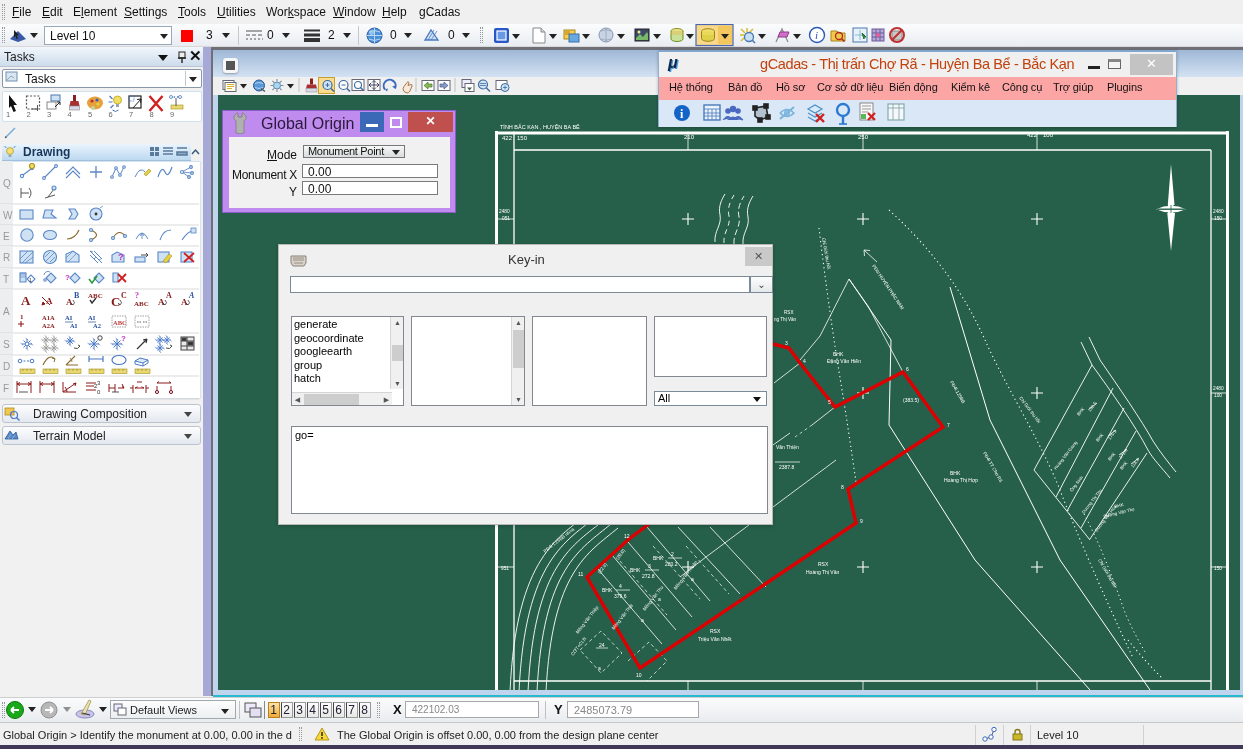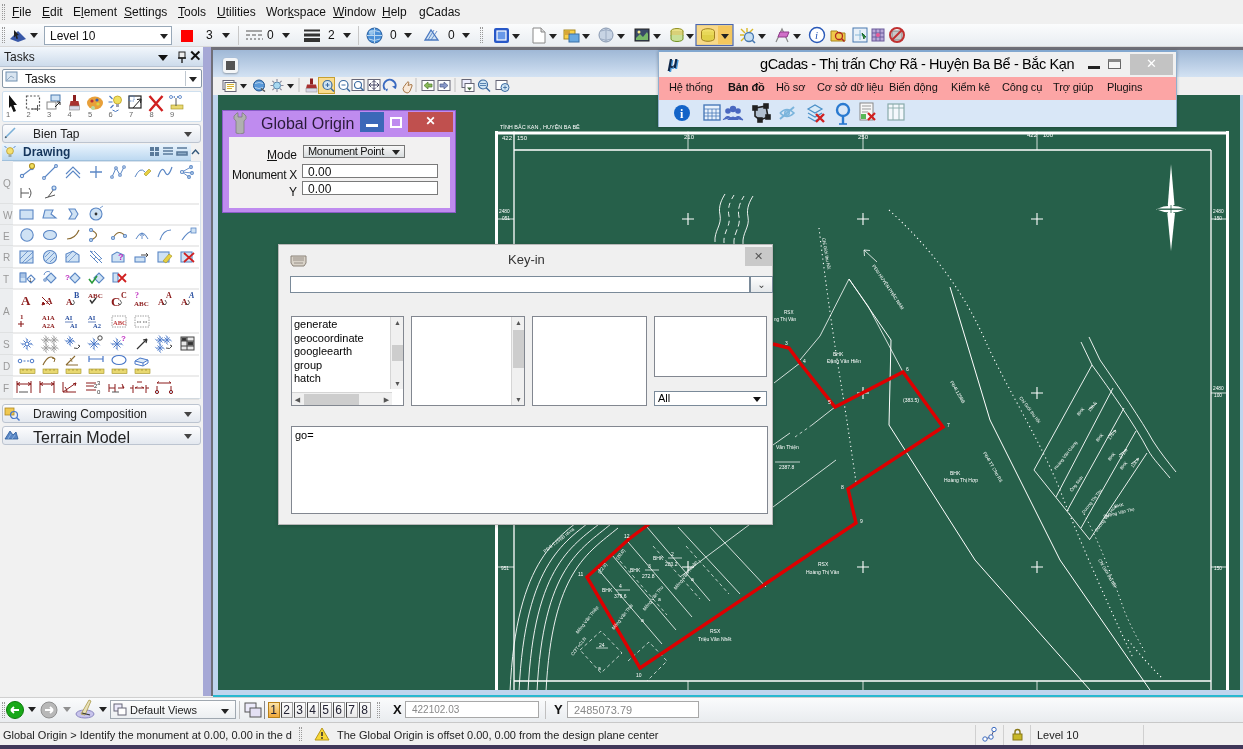--- a/index.html
+++ b/index.html
@@ -157,39 +157,34 @@
     <span class="abs" style="left:189px;top:0px;font-size:15px;font-weight:bold;color:#111;">✕</span>
   </div>
   <div class="abs" style="left:2px;top:22px;width:200px;height:19px;background:#fff;border:1px solid #8898a8;border-radius:2px;">
     <span id="lp-taskico" class="abs" style="left:5px;top:2px;"></span>
     <span class="abs" style="left:22px;top:2px;font-size:12px;color:#111;">Tasks</span>
     <div class="abs" style="right:1px;top:1px;width:15px;height:15px;border-left:1px solid #c0c8d0;">
       <div class="abs" style="left:3px;top:6px;width:0;height:0;border:4px solid transparent;border-top:5px solid #222;"></div>
     </div>
   </div>
   <div class="abs" id="lp-iconrow" style="left:2px;top:44px;width:200px;height:31px;background:#fff;border:1px solid #cfe0ef;border-radius:2px;"></div>
-  <div class="abs" id="lp-bientap" style="left:2px;top:77px;width:199px;height:19px;background:linear-gradient(#fdfdfe,#e3e8ef);border:1px solid #bcc4d0;border-radius:3px;">
-    <span id="lp-bt-ico" class="abs" style="left:3px;top:1px;"></span>
-    <span class="abs" style="left:30px;top:2px;font-size:12px;color:#222;">Bien Tap</span>
-    <div class="abs" style="right:8px;top:7px;width:0;height:0;border:4px solid transparent;border-top:5px solid #444;"></div>
-  </div>
   <div class="abs" id="lp-drawhdr" style="left:2px;top:97px;width:189px;height:17px;background:linear-gradient(#eaf4fd,#bdd9f1);border-bottom:1px solid #9fc0dc;">
     <span id="lp-dh-ico" class="abs" style="left:3px;top:0;"></span>
     <span class="abs" style="left:21px;top:1px;font-size:12px;font-weight:bold;color:#16365c;">Drawing</span>
     <span id="lp-dh-btns" class="abs" style="right:2px;top:2px;"></span>
   </div>
   <div class="abs" id="lp-grid" style="left:2px;top:114px;width:199px;height:238px;background:#fff;border:1px solid #d8e2ec;"></div>
   <div class="abs" id="lp-dc" style="left:2px;top:357px;width:199px;height:19px;background:linear-gradient(#fdfdfe,#e3e8ef);border:1px solid #bcc4d0;border-radius:3px;text-align:right;">
     <span id="lp-dc-ico" class="abs" style="left:4px;top:1px;"></span>
     <span class="abs" style="left:30px;top:2px;font-size:12px;color:#222;">Drawing Composition</span>
     <div class="abs" style="right:8px;top:7px;width:0;height:0;border:4px solid transparent;border-top:5px solid #444;"></div>
   </div>
   <div class="abs" id="lp-tm" style="left:2px;top:379px;width:199px;height:19px;background:linear-gradient(#fdfdfe,#e3e8ef);border:1px solid #bcc4d0;border-radius:3px;">
     <span id="lp-tm-ico" class="abs" style="left:4px;top:1px;"></span>
-    <span class="abs" style="left:30px;top:2px;font-size:16px;color:#222;">Terrain Model</span>
+    <span class="abs" style="left:30px;top:2px;font-size:12px;color:#222;">Terrain Model</span>
     <div class="abs" style="right:8px;top:7px;width:0;height:0;border:4px solid transparent;border-top:5px solid #444;"></div>
   </div>
 <svg width="203" height="649" viewBox="0 0 203 649" style="position:absolute;left:0;top:0;pointer-events:none;">
       <g>
         <rect x="6" y="25" width="11" height="9" fill="#d8e4f0" stroke="#7090b0" stroke-width="1"></rect>
         <path d="M7,33 l4,-4 3,2" stroke="#90a8c0" fill="none"></path>
       </g>
       <g transform="translate(13,57)">
         <path d="M-4,-9 L4,1 L0.5,1 L3,7 L0.5,8 L-2,2 L-4,4 Z" fill="#111"></path>
       </g>
@@ -906,28 +901,28 @@
             <text x="774" y="321">ng Thị Vân</text>
  </g>
 </g>
 </svg>
     </div>
 </div>
 
 <div class="abs" id="gcadas" style="left:658px;top:50px;width:519px;height:77px;background:#f0f0f0;border:1px solid #90aecd;border-top:2px solid #82a7cf;box-shadow:0 1px 3px rgba(0,0,0,0.25);">
   <div class="abs" style="left:0;top:0;width:517px;height:25px;background:#f0f0f0;">
     <span id="gc-logo" class="abs" style="left:9px;top:2px;font-size:16px;font-weight:bold;font-style:italic;color:#10284a;text-shadow:1.3px 1.3px 0 #4898d8;">μ</span>
-    <span class="abs" style="left:101px;top:4px;font-size:14.5px;letter-spacing:-0.38px;color:#000000;white-space:nowrap;">gCadas - Thị trấn Chợ Rã - Huyện Ba Bể - Bắc Kạn</span>
+    <span class="abs" style="left:101px;top:4px;font-size:14.5px;letter-spacing:-0.38px;color:#c2410c;white-space:nowrap;">gCadas - Thị trấn Chợ Rã - Huyện Ba Bể - Bắc Kạn</span>
     <div class="abs" style="left:429px;top:14px;width:12px;height:3px;background:#222;"></div>
     <div class="abs" style="left:449px;top:7px;width:13px;height:10px;border:1px solid #666;border-top:3px solid #888;background:#f6f6f6;"></div>
     <div class="abs" style="left:471px;top:2px;width:43px;height:21px;background:#c3c3c3;color:#fff;font-size:13px;text-align:center;line-height:20px;">✕</div>
   </div>
   <div class="abs" id="gc-menu" style="left:0;top:25px;width:517px;height:23px;background:#fca5a5;font-size:11px;letter-spacing:-0.1px;color:#111;white-space:nowrap;">
     <span class="abs" style="left:10px;top:4px;">Hệ thống</span>
-    <span class="abs" style="left:69px;top:4px;font-weight:bold;">Bản đồ</span>
+    <span class="abs" style="left:69px;top:4px;">Bản đồ</span>
     <span class="abs" style="left:117px;top:4px;">Hồ sơ</span>
     <span class="abs" style="left:158px;top:4px;">Cơ sở dữ liệu</span>
     <span class="abs" style="left:230px;top:4px;">Biến động</span>
     <span class="abs" style="left:292px;top:4px;">Kiểm kê</span>
     <span class="abs" style="left:343px;top:4px;">Công cụ</span>
     <span class="abs" style="left:394px;top:4px;">Trợ giúp</span>
     <span class="abs" style="left:448px;top:4px;">Plugins</span>
   </div>
   <div class="abs" id="gc-icons" style="left:0;top:48px;width:517px;height:27px;background:#d9e7f7;">
       <svg width="260" height="27" viewBox="0 0 260 27" style="position:absolute;left:12px;top:0;">

